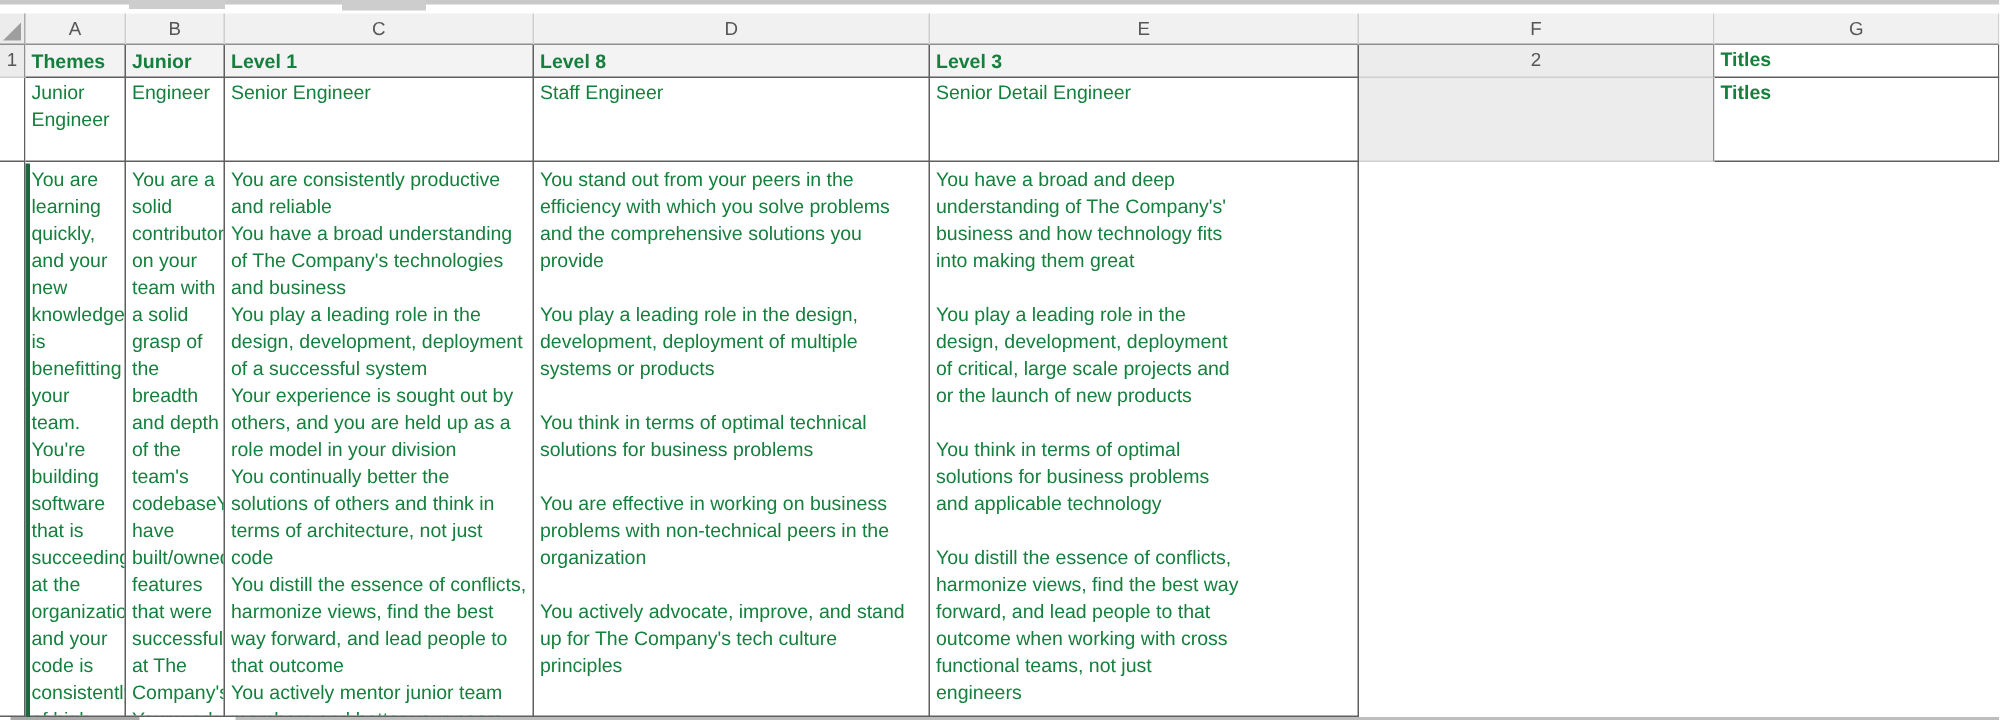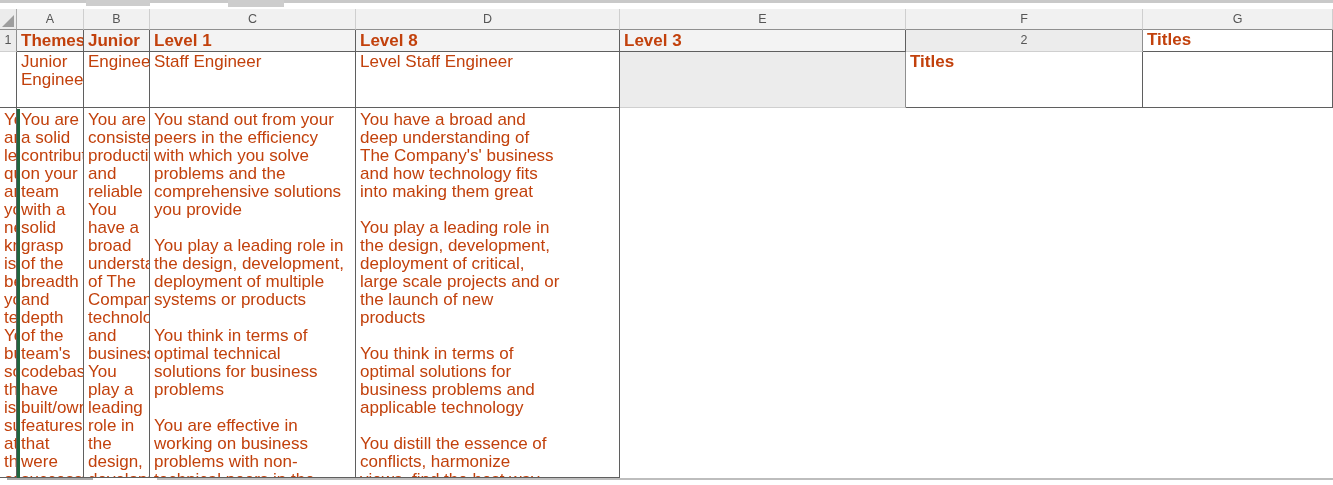--- a/index.html
+++ b/index.html
@@ -49,22 +49,22 @@
     background: #ececec;
     color: #565656;
     font-size: 12.5px;
     display: flex; align-items: flex-end; justify-content: center;
     padding-bottom: 4px;
     border-right: 1px solid #8f8f8f;
     border-bottom: 1px solid #cfcfcf;
   }
   .cell {
     background: #ffffff;
-    color: #c2410c;
-    font-size: 17px;
+    color: #15803d;
+    font-size: 13px;
     line-height: 18px;
     border-right: 1px solid #5f5f5f;
     border-bottom: 1px solid #5f5f5f;
     padding: 1px 3px 0 4px;
     overflow: hidden;
   }
   .cell.bold { font-weight: bold; }
   .row1 { background: #f3f3f3; display: flex; align-items: center; }
   .detail { white-space: pre-wrap; padding-top: 3px; }
   .clipwrap { width: 202px; white-space: pre-wrap; }
@@ -104,22 +104,23 @@
     <div class="cell row1 bold">Junior</div>
     <div class="cell row1 bold">Level 1</div>
     <div class="cell row1 bold">Level 8</div>
     <div class="cell row1 bold">Level 3</div>
 
     <div class="rownum">2</div>
     <div class="cell bold">Titles</div>
     <div class="cell"></div>
     <div class="cell">Junior Engineer</div>
     <div class="cell">Engineer</div>
+    <div class="cell">Senior Engineer</div>
     <div class="cell">Staff Engineer</div>
-    <div class="cell">Level Staff Engineer</div>
+    <div class="cell">Senior Detail Engineer</div>
 
     <div class="rownum"></div>
     <div class="cell bold">Titles</div>
     <div class="cell"></div>
     <div class="cell detail">You are learning quickly, and your new knowledge is benefitting your team. You're building software that is succeeding at the organization and your code is consistently of high quality. Deployments with your features are largely uneventful. You've established good working relationships with your peers and other members of the organization. You're working towards expanding your understanding of the companies procedures and products and adhere to the organizations cultural principles and values.</div>
     <div class="cell detail">You are a solid contributor on your team with a solid grasp of the breadth and depth of the team's codebaseYou have built/owned features that were successful at The Company's. Your work is consistently high quality; you are active in contributing to insuring your team's work is high qualityYou have established good work relationships with people throughout The Company's. You are participating in the design and implementation of medium-sized features or subsystems. You drive discussion of and decisions regarding technical topics important to your team. You participate in technical discussions constructively You support The Company's tech culture principles</div>
     <div class="cell detail">You are consistently productive and reliable
 You have a broad understanding of The Company's technologies and business
 You play a leading role in the design, development, deployment of a successful system
 Your experience is sought out by others, and you are held up as a role model in your division

